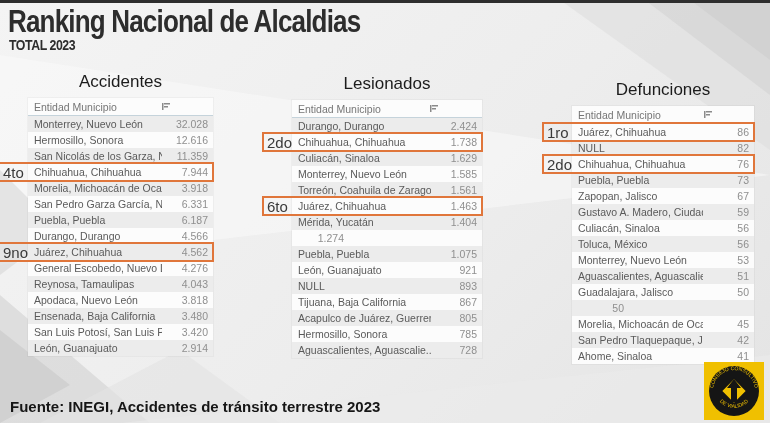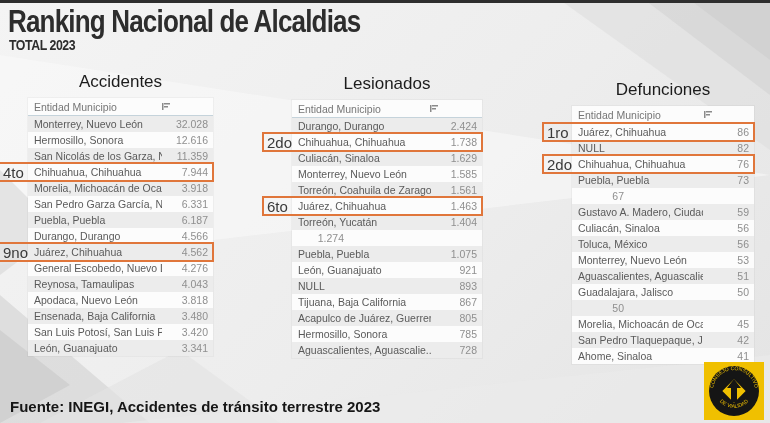--- a/index.html
+++ b/index.html
@@ -140,21 +140,21 @@
         <div class="row band">
           <span class="nm">Ensenada, Baja California</span>
           <span class="val">3.480</span>
         </div>
         <div class="row">
           <span class="nm">San Luis Potosí, San Luis Pot..</span>
           <span class="val">3.420</span>
         </div>
         <div class="row band">
           <span class="nm">León, Guanajuato</span>
-          <span class="val">3.341</span>
+          <span class="val">2.914</span>
         </div>
       </div>
   </div>
 </section>
 
 <section class="tbl" style="left:292px;top:66px;width:190px">
   <h2>Lesionados</h2>
   <div class="grid">
     <div class="thead">
       <span>Entidad Municipio</span>
@@ -189,21 +189,21 @@
           <span class="val">1.561</span>
         </div>
         <div class="row">
           <span class="nm">Juárez, Chihuahua</span>
           <span class="val">1.463</span>
           <div class="hlbox">
             <span class="rank">6to</span>
           </div>
         </div>
         <div class="row band">
-          <span class="nm">Torreón, Yucatán</span>
+          <span class="nm">Mérida, Yucatán</span>
           <span class="val">1.404</span>
         </div>
         <div class="row">
           <span class="val">1.274</span>
         </div>
         <div class="row band">
           <span class="nm">Puebla, Puebla</span>
           <span class="val">1.075</span>
         </div>
         <div class="row">
@@ -262,20 +262,21 @@
           <span class="val">76</span>
           <div class="hlbox">
             <span class="rank">2do</span>
           </div>
         </div>
         <div class="row band">
           <span class="nm">Puebla, Puebla</span>
           <span class="val">73</span>
         </div>
         <div class="row">
+          <span class="nm">Zapopan, Jalisco</span>
           <span class="val">67</span>
         </div>
         <div class="row band">
           <span class="nm">Gustavo A. Madero, Ciudad ..</span>
           <span class="val">59</span>
         </div>
         <div class="row">
           <span class="nm">Culiacán, Sinaloa</span>
           <span class="val">56</span>
         </div>

